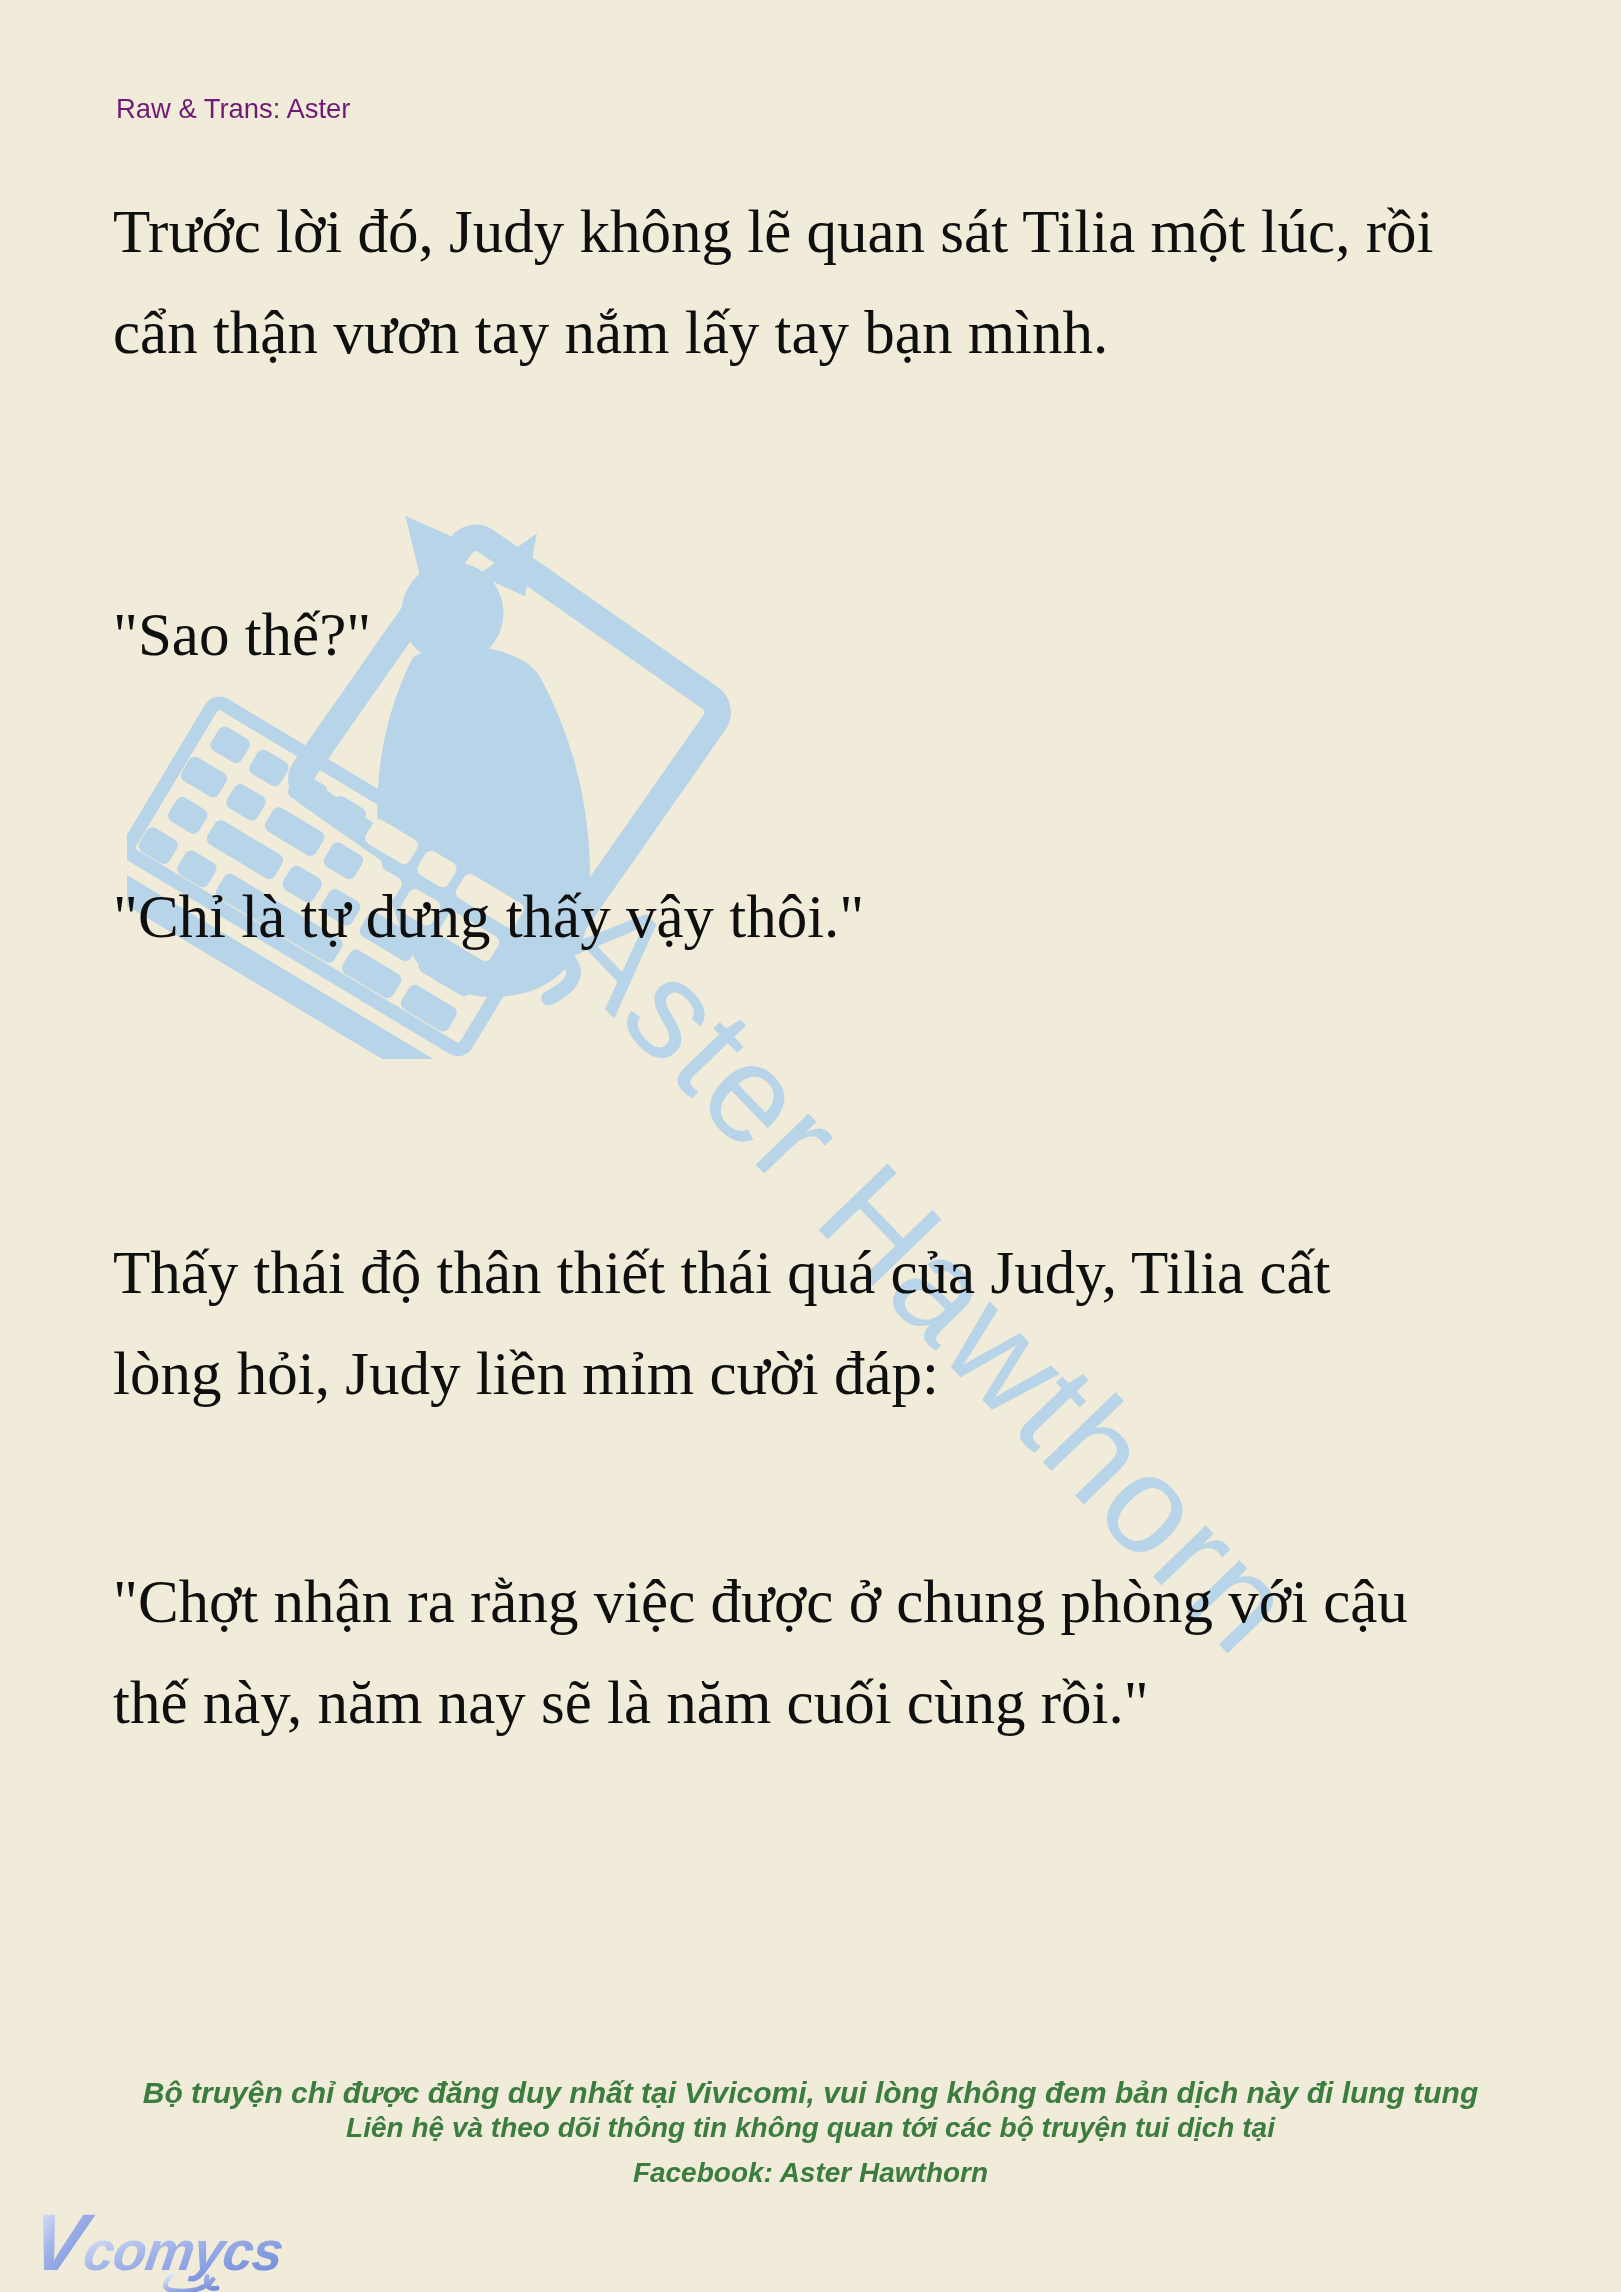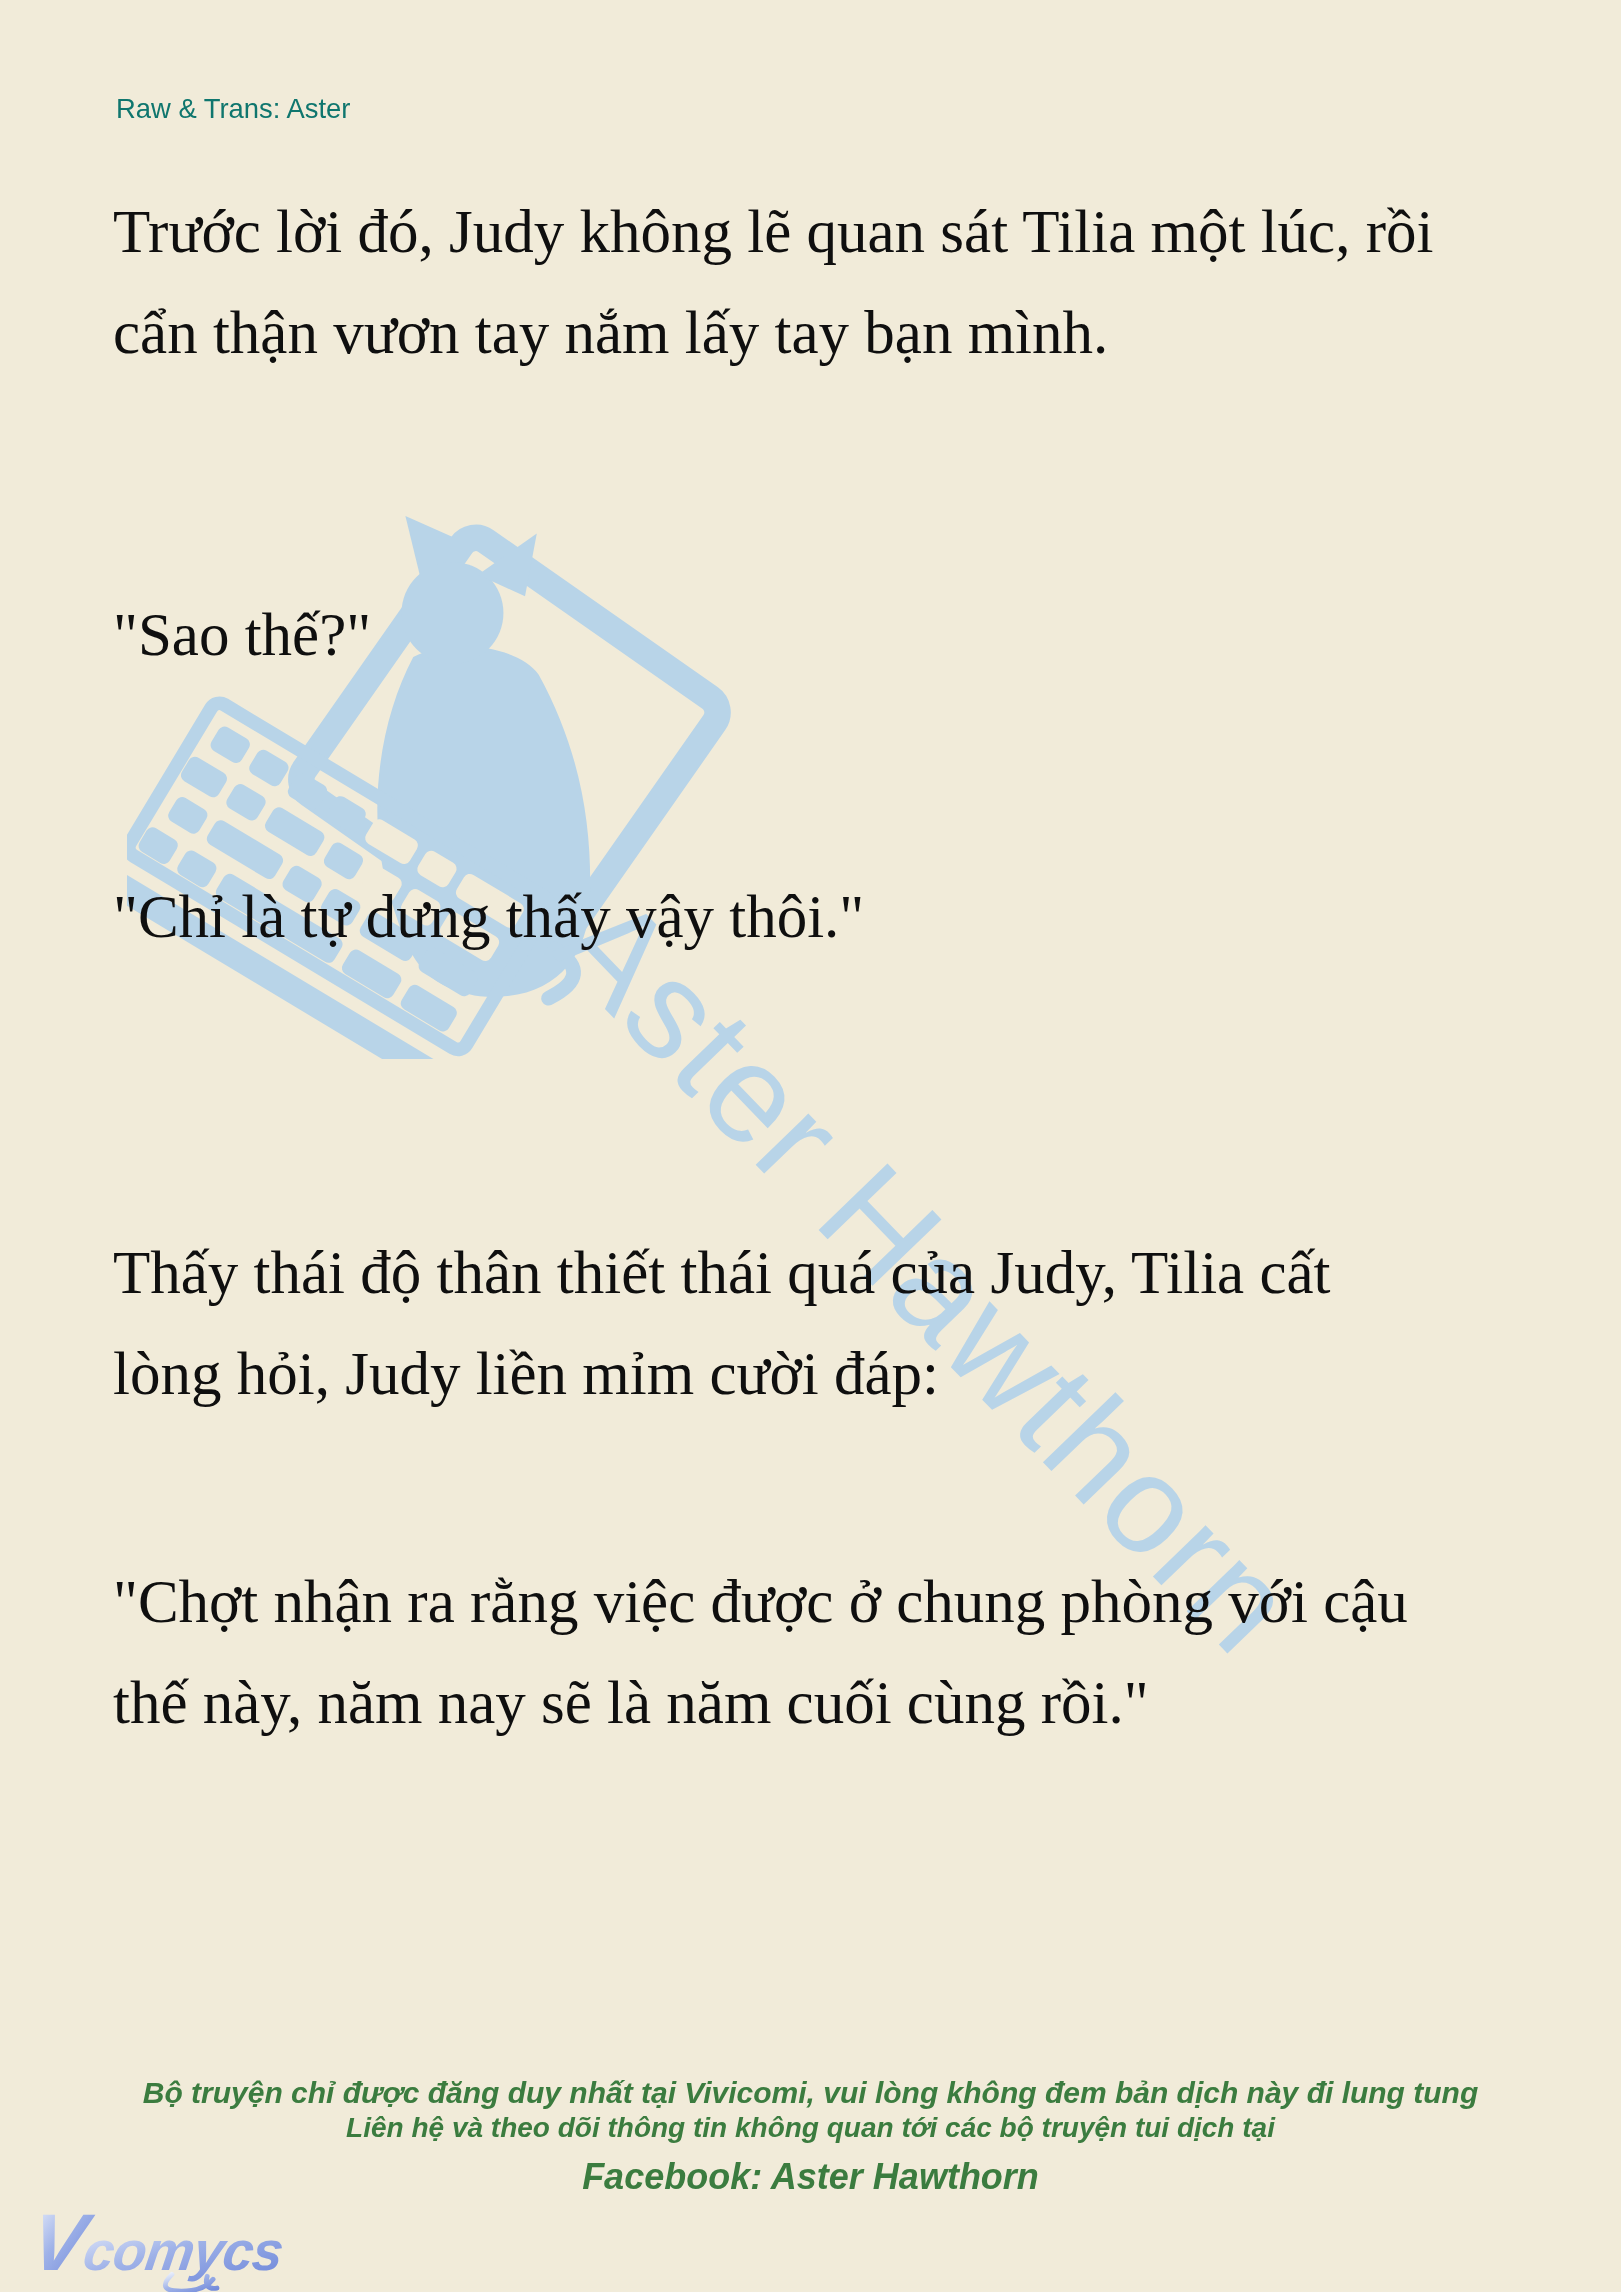--- a/index.html
+++ b/index.html
@@ -6,21 +6,21 @@
   .page{
     position:relative;
     width:1621px;height:2293px;
     background:#f1ebd9;
     overflow:hidden;
     font-family:"Liberation Serif", serif;
   }
   .credit{
     position:absolute;left:116px;top:95px;
     font-family:"Liberation Sans", sans-serif;
-    font-size:27.4px;line-height:1;color:#0f766e;
+    font-size:27.4px;line-height:1;color:#701a75;
   }
   
   .wm-logo{
     position:absolute;left:127px;top:412px;width:647px;height:647px;
     z-index:0;
   }
   .wm-text{
     position:absolute;left:635px;top:870px;
     font-family:"Liberation Sans", sans-serif;
     font-size:139px;line-height:1;letter-spacing:2px;
@@ -41,21 +41,21 @@
   .p5{top:1551px;}
   
   .foot{
     position:absolute;left:0;width:1621px;text-align:center;
     font-family:"Liberation Sans", sans-serif;
     font-style:italic;font-weight:bold;
     color:#3b7c3f;line-height:1;z-index:2;
   }
   .f1{top:2050px;font-size:30px;margin-top:28px;}
   .f2{top:2114px;font-size:28px;}
-  .f3{top:2159px;font-size:36px;}
+  .f3{top:2159px;font-size:28px;}
   .brand{
     position:absolute;left:24.5px;top:2198px;width:333px;height:94px;z-index:2;
   }
 </style>
 </head>
 <body>
 
 <div class="page">
 
   <div class="credit">Raw &amp; Trans: Aster</div>

